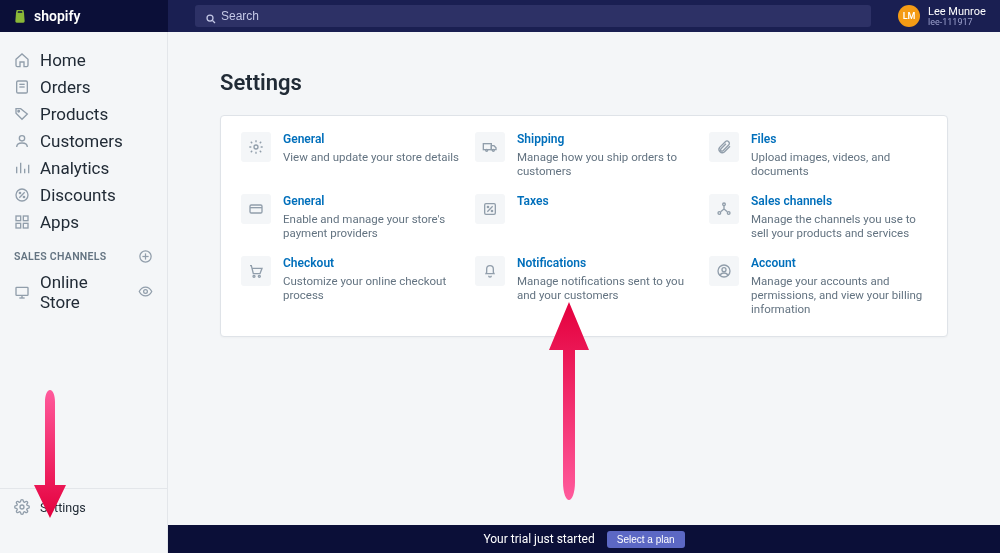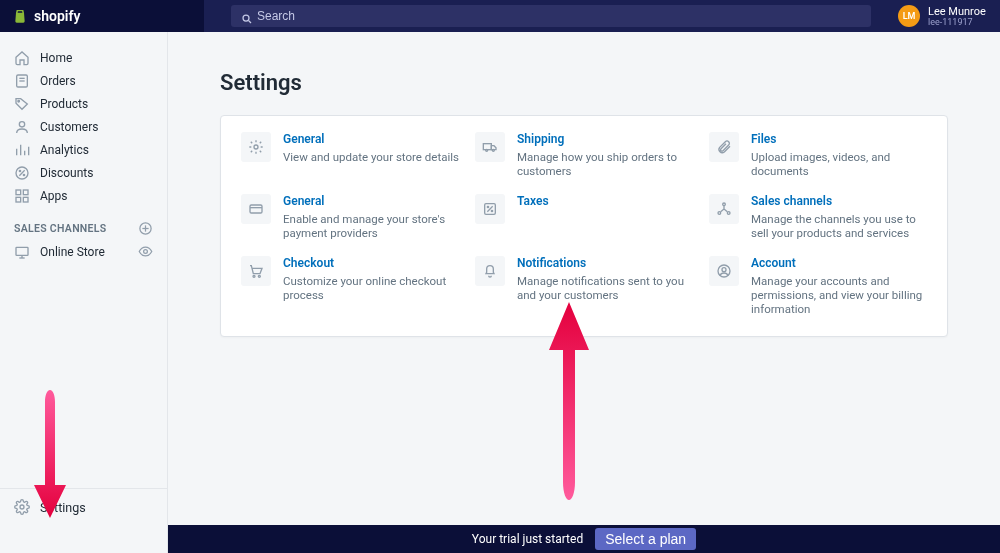--- a/index.html
+++ b/index.html
@@ -16,21 +16,21 @@
   .topbar {
     position: absolute;
     top: 0; left: 0; right: 0;
     height: 32px;
     background: #1a1f52;
     display: flex;
     align-items: center;
     z-index: 10;
   }
   .logo-block {
-    width: 204px;
+    width: 168px;
     height: 32px;
     background: #0b0f38;
     display: flex;
     align-items: center;
     padding-left: 12px;
     box-sizing: border-box;
   }
   .logo-icon {
     width: 16px; height: 18px;
     color: #8ab838;
@@ -96,21 +96,21 @@
     background: #f4f6f8;
     border-right: 1px solid #e3e6ea;
     box-sizing: border-box;
     padding-top: 14px;
   }
   .nav-item {
     display: flex;
     align-items: center;
     gap: 10px;
     padding: 3.5px 14px;
-    font-size: 12px;
+    font-size: 17px;
     color: #212b36;
     cursor: pointer;
   }
   .nav-item .icon { width: 16px; height: 16px; color: #919eab; display:flex; align-items:center; justify-content:center; }
   .nav-section-header {
     display:flex; align-items:center; justify-content:space-between;
     padding: 14px 14px 4px 14px;
     color: #637381;
     font-size: 10.5px;
     font-weight: 600;
@@ -197,21 +197,21 @@
     display:flex;
     align-items:center;
     justify-content:center;
     gap: 12px;
     font-size: 12px;
   }
   .plan-btn {
     background: #5c68c4;
     border:none;
     color:#fff;
-    font-size:14px;
+    font-size:10px;
     padding: 3px 10px;
     border-radius: 3px;
     cursor:pointer;
   }
 
   
   .arrow {
     position: absolute;
     pointer-events: none;
     z-index: 20;

